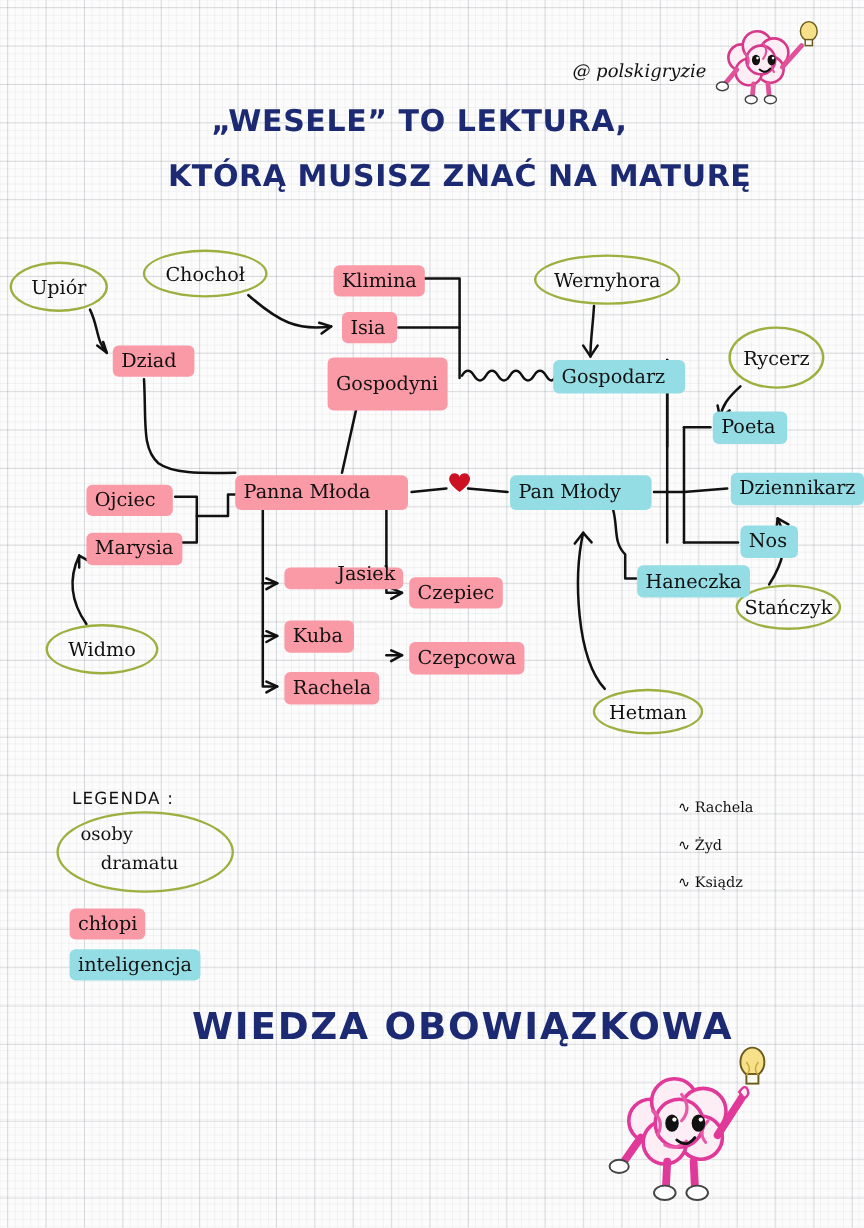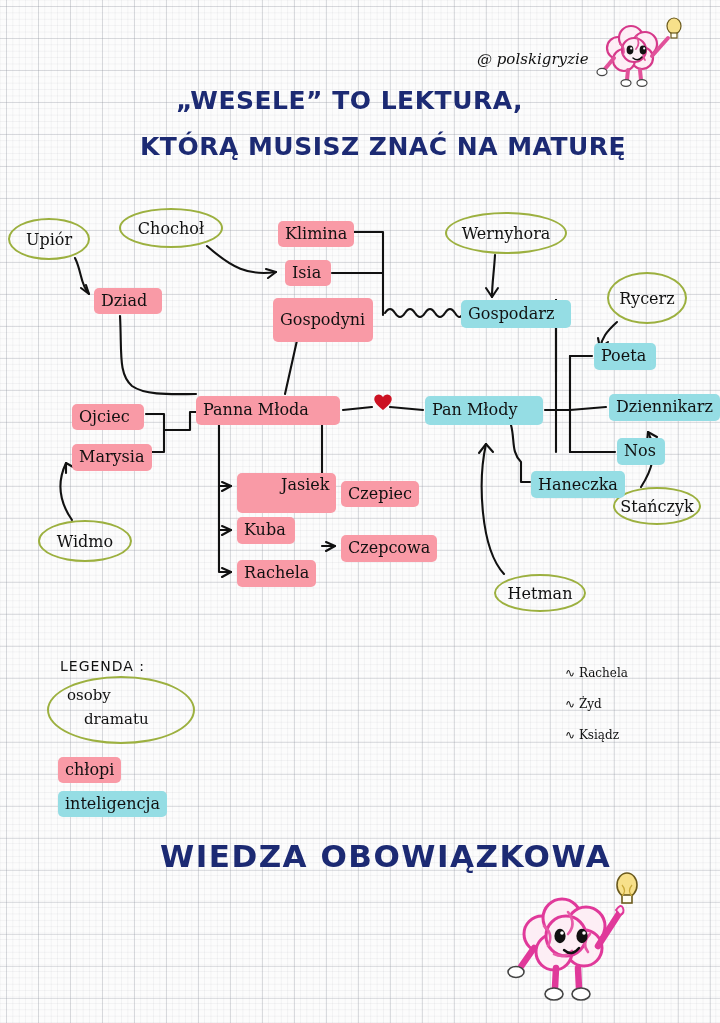--- a/index.html
+++ b/index.html
@@ -235,21 +235,21 @@
       </div>
       <div class="node pink" style="min-width: 72px; height: 26px; display: flex; align-items: center; left: 72px; top: 404px;">
         <span>Ojciec</span>
       </div>
       <div class="node pink" style="min-width: 80px; height: 27px; display: flex; align-items: center; left: 72px; top: 444px;">
         <span>Marysia</span>
       </div>
       <div class="node pink" style="min-width: 144px; height: 29px; display: flex; align-items: center; left: 196px; top: 396px;">
         <span>Panna Młoda</span>
       </div>
-      <div class="node pink" style="min-width: 68px; height: 40px; display: flex; align-items: flex-start; left: 237px; top: 473px; padding-left: 44px;">
+      <div class="node pink" style="min-width: 68px; height: 18px; display: flex; align-items: flex-end; left: 237px; top: 473px; padding-left: 44px;">
         <span>Jasiek</span>
       </div>
       <div class="node pink" style="min-width: 58px; height: 27px; display: flex; align-items: center; left: 237px; top: 517px;">
         <span>Kuba</span>
       </div>
       <div class="node pink" style="min-width: 64px; height: 27px; display: flex; align-items: center; left: 237px; top: 560px;">
         <span>Rachela</span>
       </div>
       <div class="node pink" style="min-width: 78px; height: 26px; display: flex; align-items: center; left: 341px; top: 481px;">
         <span>Czepiec</span>

